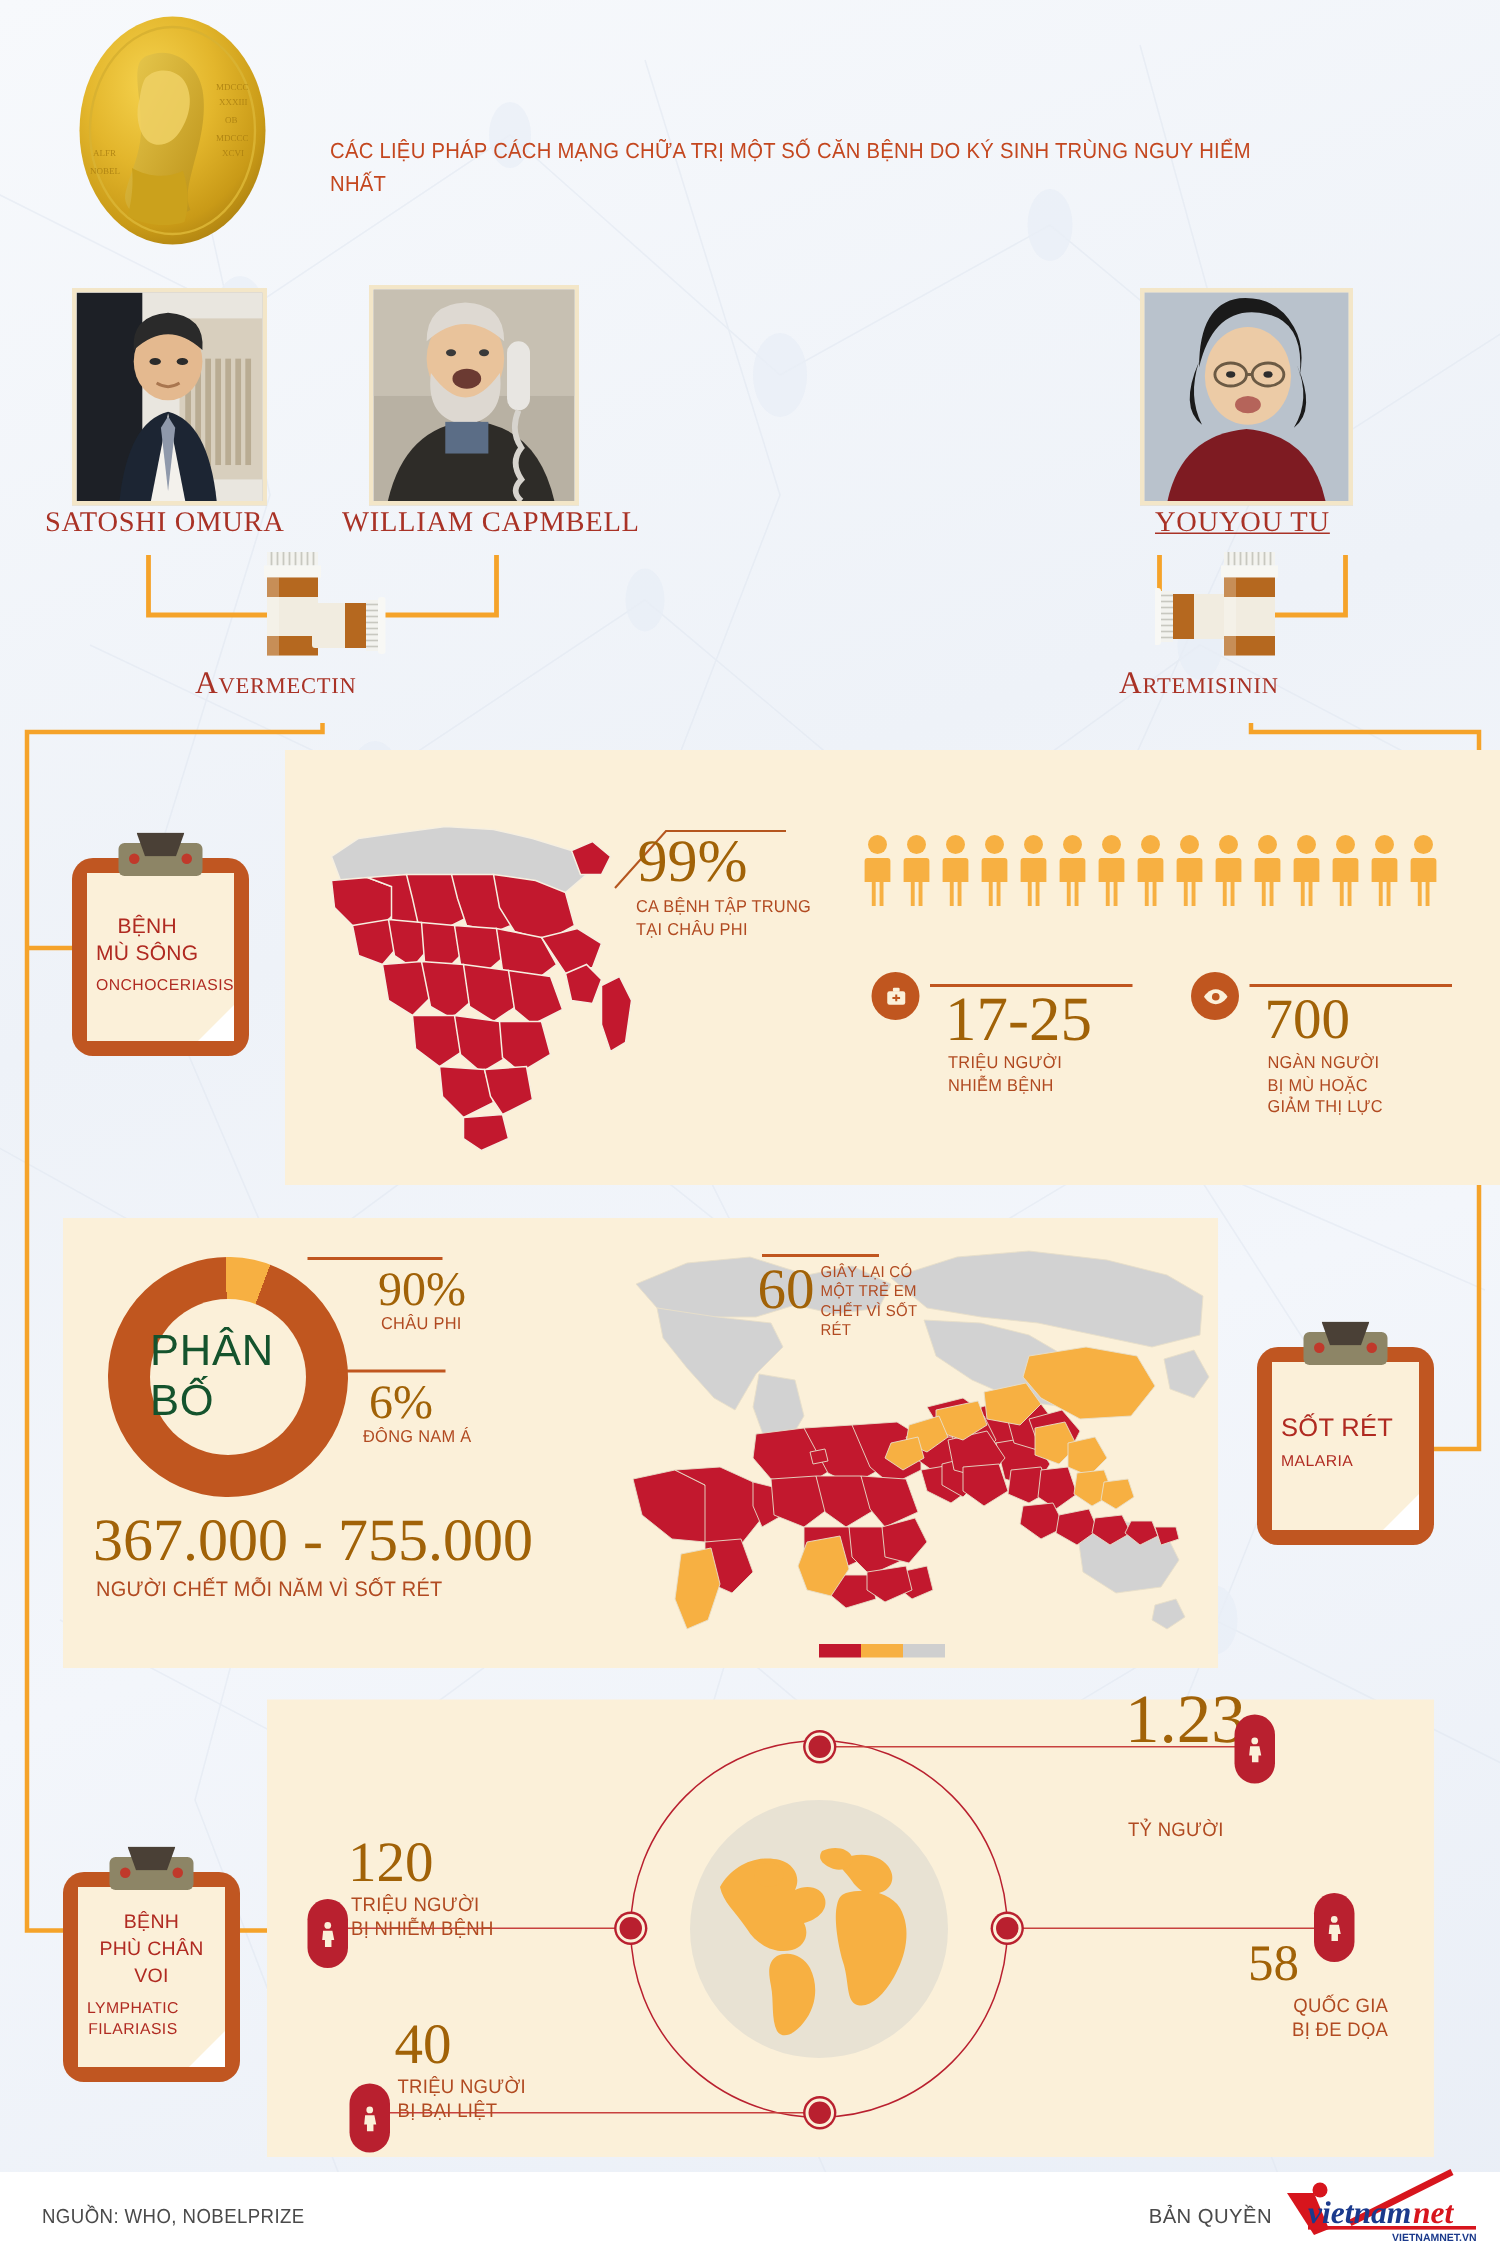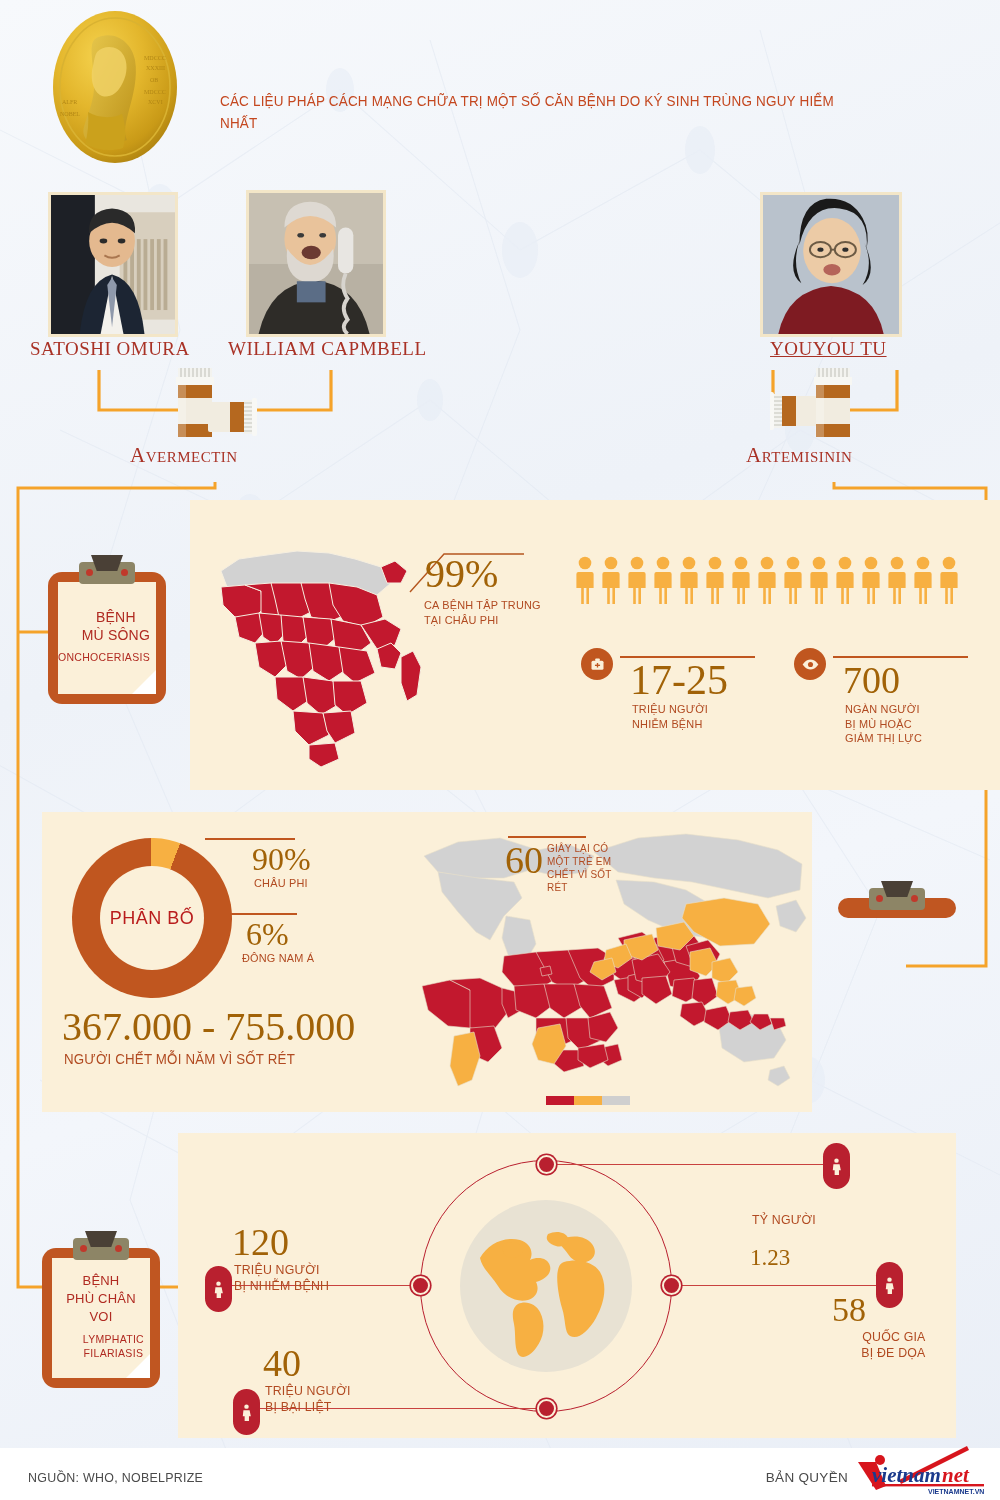--- a/index.html
+++ b/index.html
@@ -33,21 +33,21 @@
   .drug-name { position:absolute; color:#a93226; font-size:19px; letter-spacing:.5px;
                font-family:"Liberation Serif", serif; white-space:nowrap; }
 
   
   .panel { position:absolute; background:#fbf0d9; }
 
   
   .clip { position:absolute; width:118px; }
   .clip-body { background:#c05621; border-radius:14px; padding:10px; }
   .clip-paper { background:#fbf0d9; min-height:112px; position:relative;
-                display:flex; flex-direction:column; align-items:flex-end;
+                display:flex; flex-direction:column; align-items:flex-start;
                 justify-content:center; padding:14px 6px 18px; }
   .clip-paper .fold { position:absolute; right:0; bottom:0; width:24px; height:24px;
                       background:#ffffff; clip-path:polygon(100% 0,0 100%,100% 100%); }
   .clip-clamp { position:absolute; left:50%; top:-10px; transform:translateX(-50%);
                 width:56px; height:22px; background:#8d8566; border-radius:4px; z-index:3; }
   .clip-clamp:before { content:""; position:absolute; left:50%; top:-7px; transform:translateX(-50%);
                  width:32px; height:16px; background:#4a4036;
                  clip-path:polygon(0 0,100% 0,82% 100%,18% 100%); }
   .clip-clamp .rivet { position:absolute; top:7px; width:7px; height:7px; border-radius:50%;
                  background:#c0392b; }
@@ -62,21 +62,21 @@
                 transform:scaleX(.95); transform-origin:left top; }
   .rule { background:#c0561f; height:1.5px; }
   .badge-circle { background:#c0561f; border-radius:50%; display:flex;
                   align-items:center; justify-content:center; }
 
   
   .donut { position:absolute; border-radius:50%;
            background:conic-gradient(from 0deg,#c0561f 0deg 324deg,#f7b042 324deg 345.6deg,#c0561f 345.6deg 360deg); }
   .donut-hole { position:absolute; border-radius:50%; background:#fbf0d9;
                 display:flex; align-items:center; justify-content:center; }
-  .donut-hole span { color:#b91c1c; font-size:18px; letter-spacing:.5px; }
+  .donut-hole span { color:#14532d; font-size:29px; letter-spacing:.5px; }
 
   
   .orbit { position:absolute; border:1.6px solid #b9202f; border-radius:50%; }
   .node { position:absolute; width:19px; height:19px; border-radius:50%;
           background:#b9202f; border:2.5px solid #fbf0d9; box-shadow:0 0 0 1.6px #b9202f; }
   .hline { position:absolute; height:1.2px; background:#c8413f; }
   .pill-icon { position:absolute; width:27px; height:46px; border-radius:14px;
                background:#b9202f; display:flex; align-items:center; justify-content:center; }
 
   
@@ -562,20 +562,25 @@
   <span>CHẾT VÌ SỐT</span><br>
   <span>RÉT</span>
 </div>
 
 <div class="clip" style="left:838px;top:898px;">
   <div class="clip-body">
     <div class="clip-clamp">
       <span class="rivet" style="left:7px;"></span>
         <span class="rivet" style="right:7px;"></span>
     </div>
+    <div class="clip-paper">
+      <div class="clip-title" style="font-size:17px;">SỐT RÉT</div>
+      <div class="clip-sub">MALARIA</div>
+      <div class="fold"></div>
+    </div>
   </div>
 </div>
 
 <div class="panel" style="left:178px;top:1133px;width:778px;height:305px;"></div>
 
 <div class="clip" style="left:42px;top:1248px;">
   <div class="clip-body">
     <div class="clip-clamp">
       <span class="rivet" style="left:7px;"></span>
         <span class="rivet" style="right:7px;"></span>
@@ -637,21 +642,21 @@
   <span>TRIỆU NGƯỜI</span><br>
   <span>BỊ BẠI LIỆT</span>
 </div>
 <div class="pill-icon" style="left:233px;top:1389px;">
   <svg viewBox="0 0 14 22" width="11" height="17">
     <circle cx="7" cy="3.4" r="2.9" fill="#fbf0d9"></circle>
     <path d="M3 8 h8 l1.6 8 h-2.4 v6 h-5.6 v-6 h-2.4 z" fill="#fbf0d9"></path>
   </svg>
 </div>
 
-<div class="big-num" style="position:absolute;left:750px;top:1240px;font-size:23px;line-height:36px;">1.23</div>
+<div class="big-num" style="position:absolute;left:750px;top:1128px;font-size:46px;line-height:36px;">1.23</div>
 <div class="stat-label" style="position:absolute;left:752px;top:1213px;font-size:13px;">TỶ NGƯỜI</div>
 <div class="pill-icon" style="left:823px;top:1143px;">
   <svg viewBox="0 0 14 22" width="11" height="17">
     <circle cx="7" cy="3.4" r="2.9" fill="#fbf0d9"></circle>
     <path d="M3 8 h8 l1.6 8 h-2.4 v6 h-5.6 v-6 h-2.4 z" fill="#fbf0d9"></path>
   </svg>
 </div>
 
 <div class="big-num" style="position:absolute;left:832px;top:1292px;font-size:34px;line-height:36px;">58</div>
 <div class="stat-label" style="position:absolute;left:802px;top:1329px;width:130px;font-size:13px;line-height:16px;text-align:right;">

